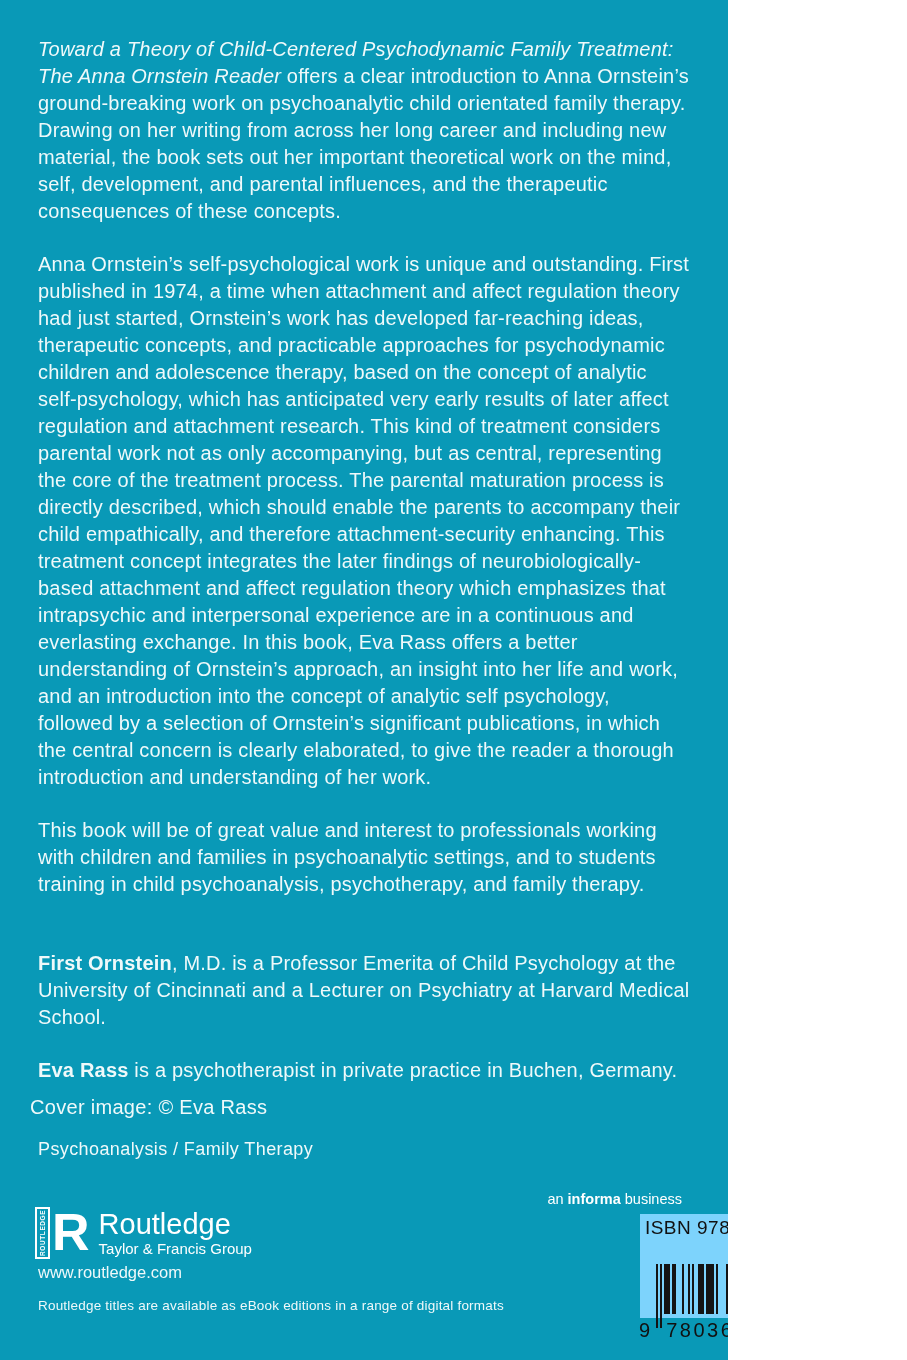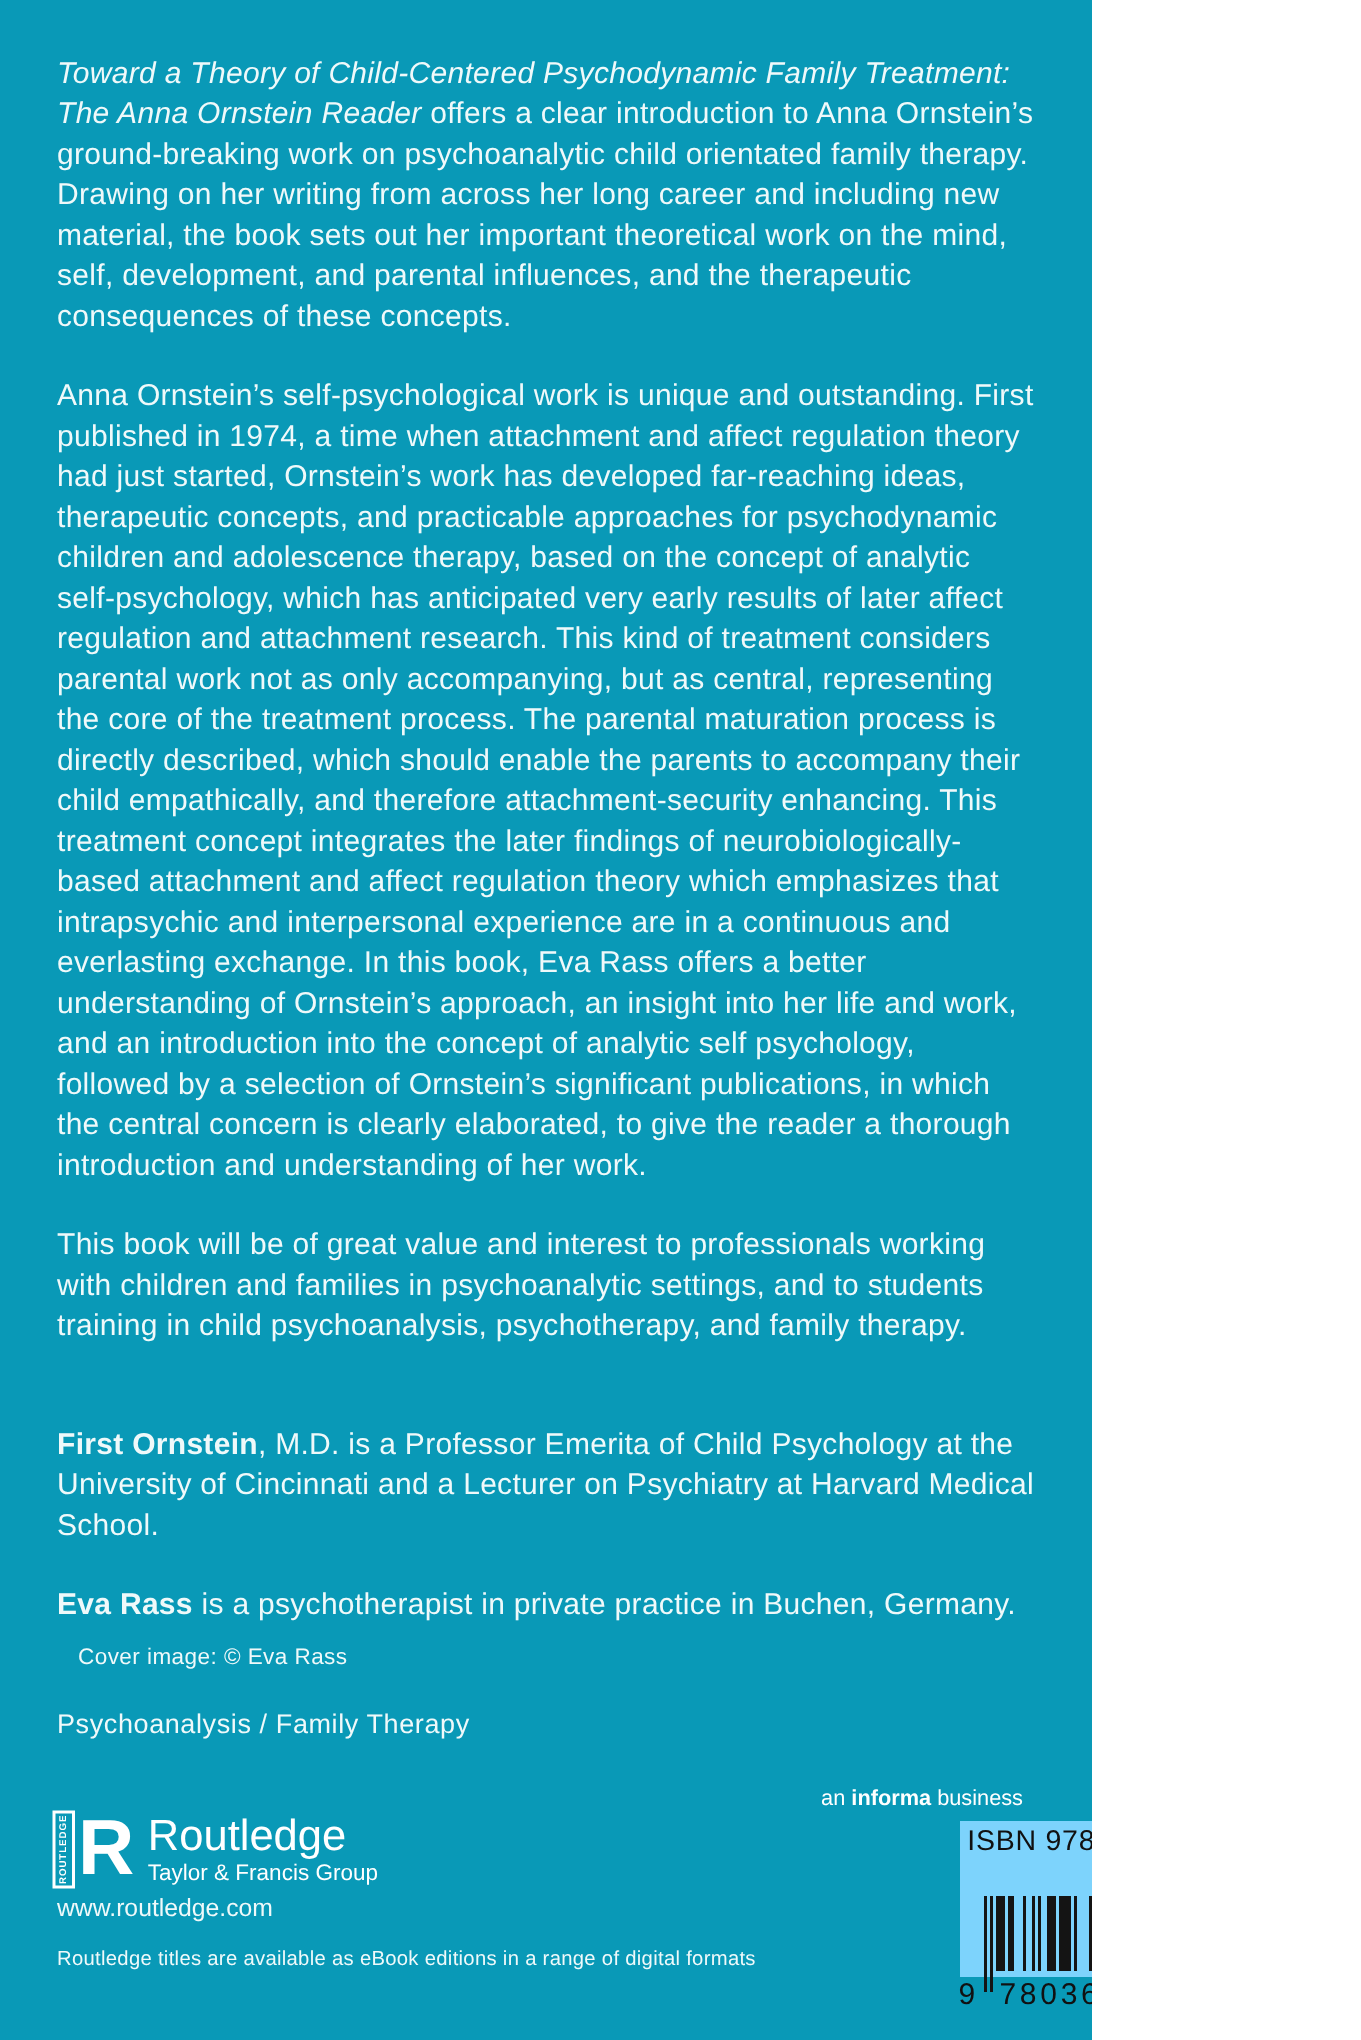--- a/index.html
+++ b/index.html
@@ -25,22 +25,22 @@
   }
   .content p { margin-bottom: 26px; }
   .content p.pre-bio-gap { margin-bottom: 52px; }
   .content i { font-style: italic; }
   .content b { font-weight: bold; }
   .bio { margin-bottom: 26px; }
   
   .credit {
     position: absolute;
     top: 1096px;
-    left: 52px;
-    font-size: 15px;
+    left: 30px;
+    font-size: 20px;
     letter-spacing: 0.3px;
   }
   .category {
     position: absolute;
     top: 1139px;
     left: 38px;
     font-size: 18px;
     letter-spacing: 0.4px;
   }
   

